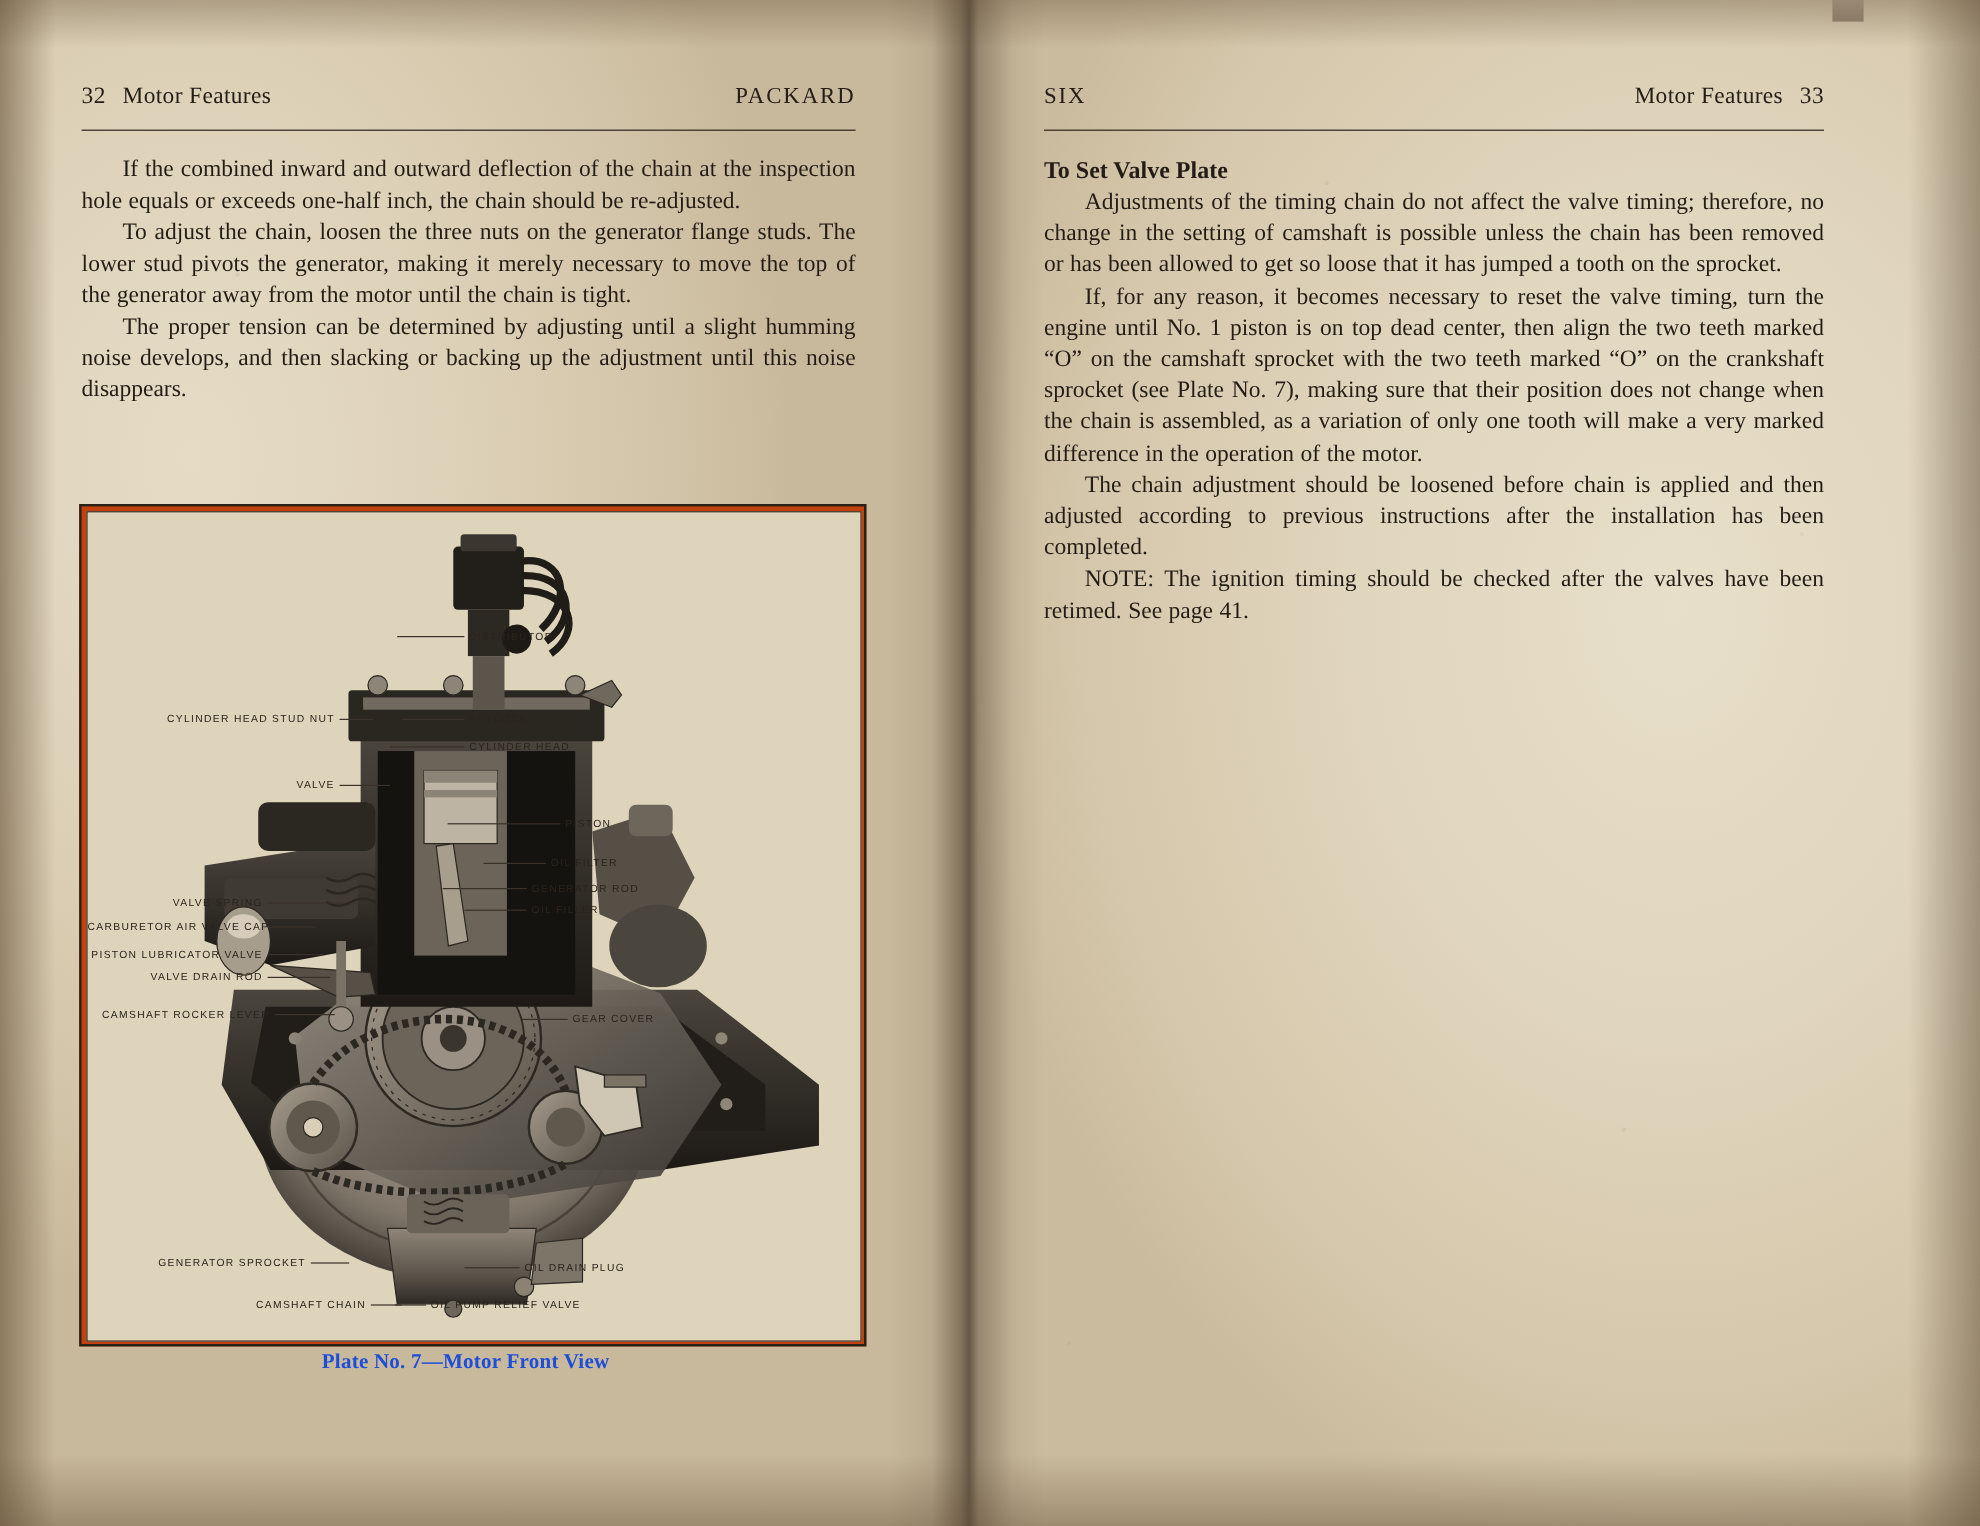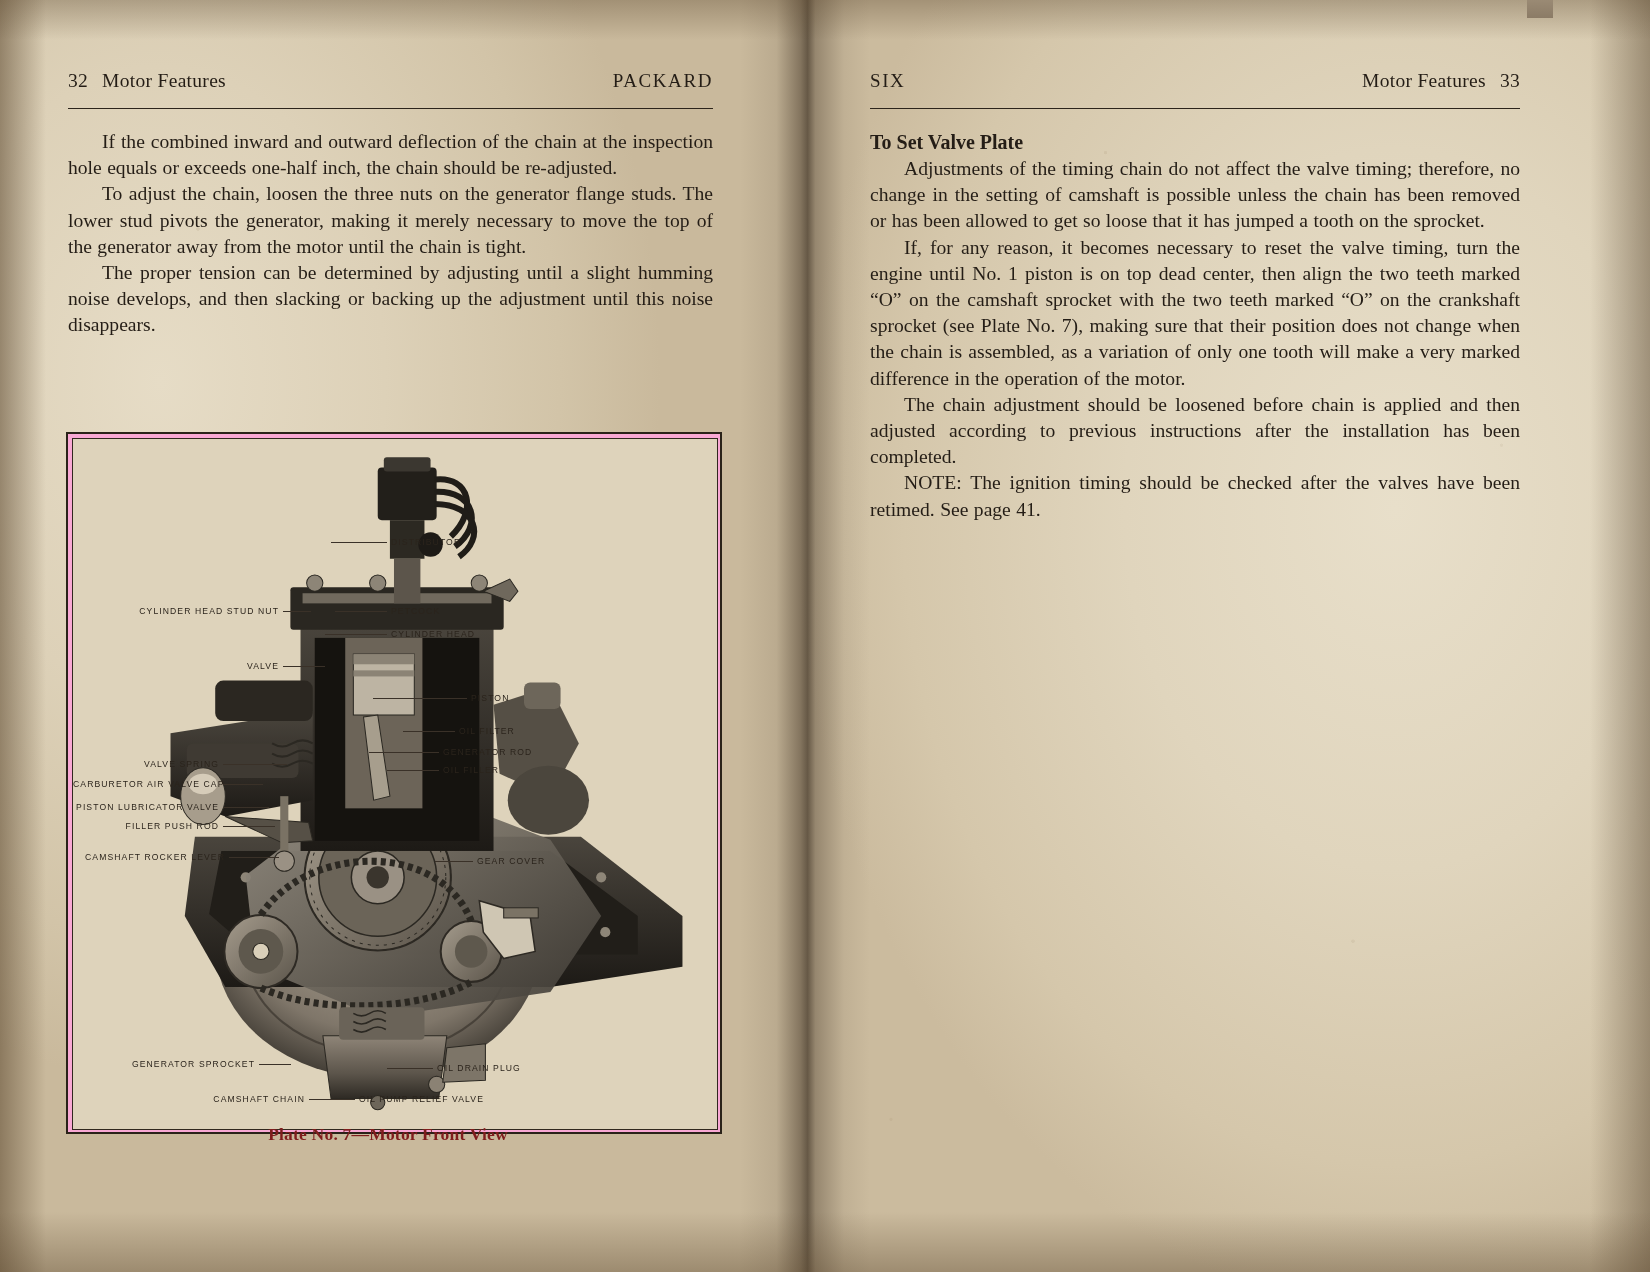--- a/index.html
+++ b/index.html
@@ -130,41 +130,40 @@
 
   
   .plate-frame {
     position: absolute;
     left: 66px;
     top: 420px;
     width: 644px;
     height: 690px;
     border: 2.5px solid #2a2219;
     padding: 4px;
-    background: #f9a8d4;
-    margin-top: 12px;
+    background: #c2410c;
   }
   .plate-inner {
     width: 100%;
     height: 100%;
     border: 1px solid #31281e;
     background: #ded3bb;
     position: relative;
     overflow: hidden;
   }
   .plate-caption {
     position: absolute;
     left: 66px;
     top: 1124px;
     width: 644px;
     text-align: center;
     font-size: 17.5px;
     font-weight: bold;
     letter-spacing: .2px;
-    color: #7f1d1d;
+    color: #1d4ed8;
   }
 
   
   .ill { position:absolute; inset:0; }
   .lbl {
     position: absolute;
     font-family: "Liberation Sans", sans-serif;
     font-size: 8.6px;
     letter-spacing: 1.1px;
     color: #2b241c;
@@ -372,21 +371,21 @@
 
         <div class="lbl r" style="left:6px; top:320px; width:140px;">VALVE SPRING</div>
         <div class="ldr" style="left:150px; top:325px; width:64px;"></div>
 
         <div class="lbl r" style="left:0px; top:340px; width:146px;">CARBURETOR AIR VALVE CAP</div>
         <div class="ldr" style="left:150px; top:345px; width:40px;"></div>
 
         <div class="lbl r" style="left:0px; top:363px; width:146px;">PISTON LUBRICATOR VALVE</div>
         <div class="ldr" style="left:150px; top:368px; width:46px;"></div>
 
-        <div class="lbl r" style="left:0px; top:382px; width:146px;">FILLER PUSH ROD</div>
+        <div class="lbl r" style="left:0px; top:382px; width:146px;">VALVE DRAIN ROD</div>
         <div class="ldr" style="left:150px; top:387px; width:52px;"></div>
 
         <div class="lbl r" style="left:0px; top:413px; width:152px;">CAMSHAFT ROCKER LEVER</div>
         <div class="ldr" style="left:156px; top:418px; width:50px;"></div>
 
         <div class="lbl r" style="left:6px; top:620px; width:176px;">GENERATOR SPROCKET</div>
         <div class="ldr" style="left:186px; top:625px; width:32px;"></div>
 
         <div class="lbl r" style="left:56px; top:655px; width:176px;">CAMSHAFT CHAIN</div>
         <div class="ldr" style="left:236px; top:660px; width:26px;"></div>

